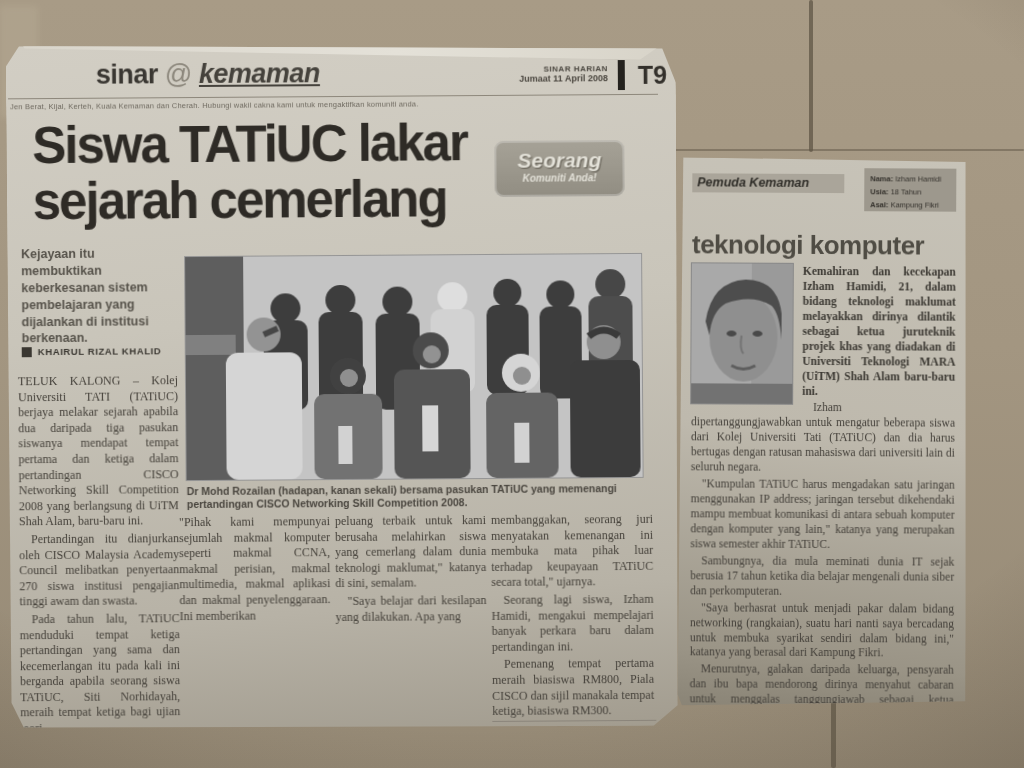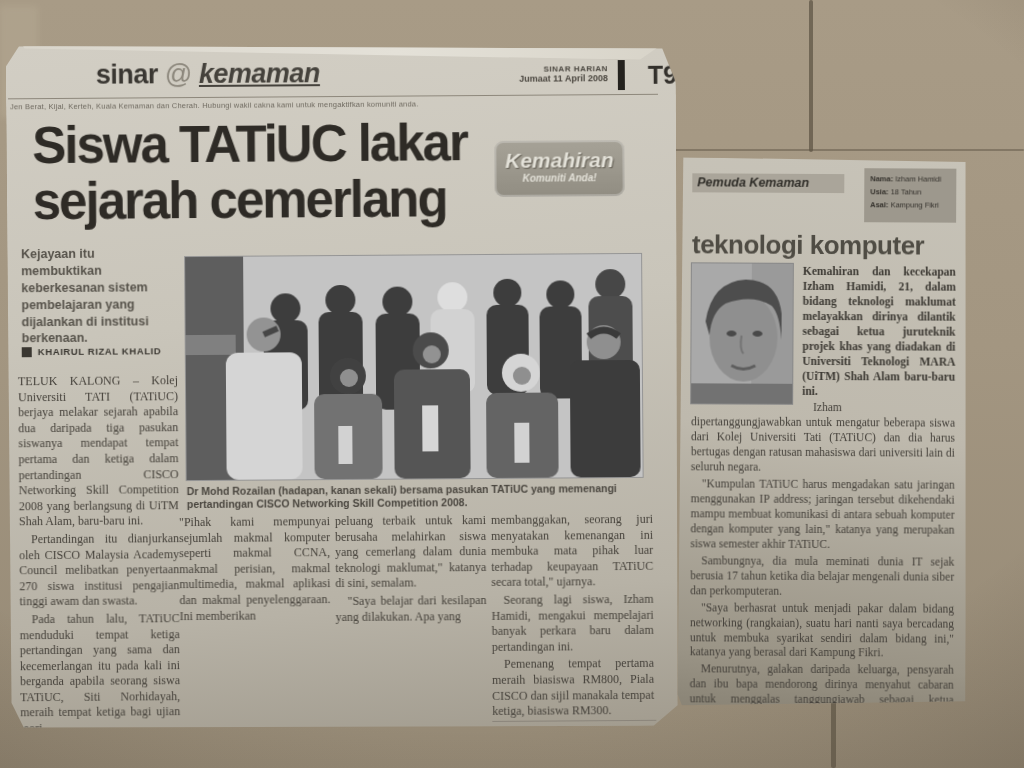--- a/index.html
+++ b/index.html
@@ -32,21 +32,21 @@
     clip-path:polygon(0 30%,3% 0,97% 10%,100% 70%,97% 100%,2% 92%);
     box-shadow:0 2px 6px rgba(60,48,30,.25);
   }
   .masthead{position:absolute;left:0;top:8px;width:100%;height:46px;}
   .brand{position:absolute;left:82px;top:6px;font-size:27px;color:#3a3732;letter-spacing:-.5px;}
   .brand b{font-weight:700;margin-left:8px;}
   .brand i{font-style:italic;font-weight:600;color:#45423c;text-decoration:underline;}
   .dateblock{position:absolute;left:430px;top:14px;width:172px;text-align:right;color:#4a463f;}
   .dateblock .l1{font-size:8px;font-weight:700;letter-spacing:.5px;}
   .dateblock .l2{font-size:9px;font-weight:700;}
-  .pagebar{position:absolute;left:612px;top:10px;display:flex;align-items:center;gap:23px;justify-content:center;}
+  .pagebar{position:absolute;left:612px;top:10px;display:flex;align-items:center;gap:13px;justify-content:center;}
   .pagebar .bar{width:7px;height:30px;background:#24221e;}
   .pagebar .pg{font-size:25px;font-weight:700;color:#33302b;}
   .rule{position:absolute;background:#8d877b;height:1px;}
   .strapline{position:absolute;left:4px;top:56px;width:560px;font-size:7.5px;color:#6e695f;letter-spacing:.2px;}
   .headline{position:absolute;left:26px;top:72px;width:600px;font-weight:700;color:#2e2b26;font-size:51px;line-height:56px;letter-spacing:-2px;}
   .badge{
     position:absolute;left:488px;top:98px;width:130px;height:56px;border-radius:9px;
     background:linear-gradient(180deg,#a6a297,#918d82);text-align:center;color:#e3e1d8;
     box-shadow:inset 0 0 0 2px rgba(255,255,255,.25);
   }
@@ -73,21 +73,21 @@
   .endrule{position:absolute;left:482px;top:678px;width:164px;height:1px;background:#8a847a;}
 
   #clip-right{
     left:679px;top:158px;width:288px;height:548px;
     background:linear-gradient(185deg,#c7c3b8 0%,#beb9ad 50%,#9a9486 90%,#8a8476 100%);
     transform:rotate(.3deg);
     clip-path:polygon(1% 0,99% .6%,100% 99%,1.5% 100%,0 98%);
   }
   .kicker-strip{position:absolute;left:12px;top:16px;width:152px;height:19px;background:#aaa59a;}
   .kicker{position:absolute;left:17px;top:18px;font-size:12.5px;font-weight:700;font-style:italic;color:#2f2d28;}
-  .infobox{position:absolute;left:184px;top:10px;width:92px;height:54px;background:#9d988d;padding:4px 6px;box-sizing:border-box;}
+  .infobox{position:absolute;left:184px;top:10px;width:92px;height:43px;background:#9d988d;padding:4px 6px;box-sizing:border-box;}
   .infobox .row{font-size:7.5px;color:#33302b;line-height:1.75;white-space:nowrap;}
   .infobox .lab{font-weight:700;}
   .p-headline{position:absolute;left:12px;top:42px;font-size:26px;line-height:30px;font-weight:600;color:#4f4c44;letter-spacing:-.5px;}
   .profile-body{position:absolute;left:12px;top:106px;width:264px;font-family:"Liberation Serif",serif;font-size:11.5px;line-height:1.3;color:#44403a;text-align:justify;}
   .profile-body p{margin:0 0 2px 0;text-indent:11px;}
   .profile-body p.lead{font-weight:700;text-indent:0;color:#3b3832;}
   .portrait{
     float:left;width:101px;height:140px;margin:0 10px 4px 0;
     background:#b2aea5;outline:1px solid #8d887e;filter:blur(.6px) grayscale(1);
   }
@@ -123,21 +123,21 @@
       </div>
       <div class="rule" style="left:2px;top:52px;width:650px;"></div>
       <div class="strapline">Jen Berat, Kijal, Kerteh, Kuala Kemaman dan Cherah. Hubungi wakil cakna kami untuk mengaktifkan komuniti anda.</div>
 
       <div class="headline">
         <span>Siswa TATiUC lakar</span><br>
         <span>sejarah cemerlang</span>
       </div>
 
       <div class="badge">
-        <div class="b1">Kemahiran</div>
+        <div class="b1">Seorang</div>
         <div class="b2">Komuniti Anda!</div>
       </div>
 
       <div class="lede">Kejayaan itu membuktikan keberkesanan sistem pembelajaran yang dijalankan di institusi berkenaan.</div>
 
       <div class="byline">
         <span class="sq"></span>
         <span class="nm">KHAIRUL RIZAL KHALID</span>
       </div>
 

